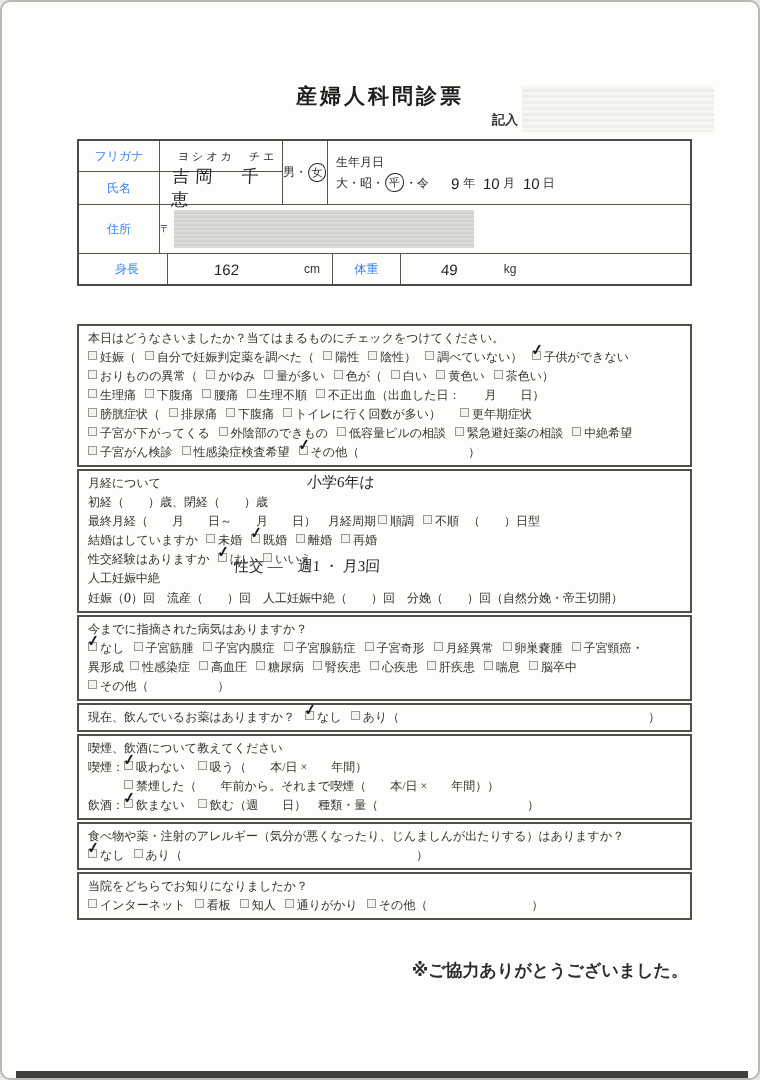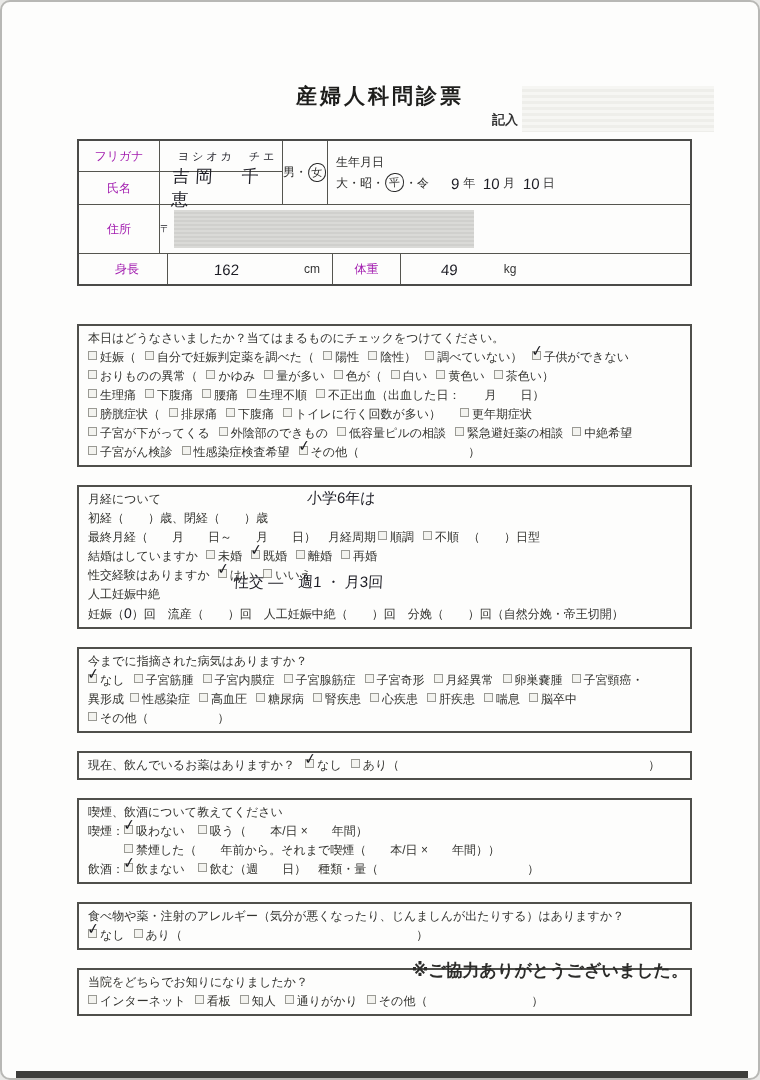--- a/index.html
+++ b/index.html
@@ -11,21 +11,21 @@
   .scan-edge { position:absolute; bottom:0; left:14px; right:10px; height:7px; background:#3d3d3b; }
   .title { position:absolute; top:80px; left:0; width:100%; text-align:center;
            font-size:21px; font-weight:bold; letter-spacing:3px; color:#1e1e1c; }
   .fill-redact { position:absolute; top:84px; right:44px; width:192px; height:46px;
                  background:repeating-linear-gradient(180deg,#f6f6f3 0 3px,#eeeeea 3px 6px); }
   .fill-label { position:absolute; top:109px; right:240px; font-size:13px; font-weight:bold; color:#333; }
 
   
   .info-table { position:absolute; top:137px; left:75px; width:615px; border:2px solid #4a4a48; box-sizing:border-box; }
   .cell { box-sizing:border-box; font-size:12px; display:flex; align-items:center; }
-  .lab { justify-content:center; color:#a21caf; }
+  .lab { justify-content:center; color:#3b82f6; }
   .bl { border-left:1px solid #55554f; }
   .bt { border-top:1px solid #55554f; }
   .row-top { display:grid; grid-template-columns:80px 123px 45px 1fr; grid-template-rows:30px 33px; }
   .g-gender { grid-column:3; grid-row:1/3; justify-content:center; }
   .g-birth { grid-column:4; grid-row:1/3; flex-direction:column; align-items:flex-start; justify-content:center; padding:2px 8px; }
   .row-addr { display:grid; grid-template-columns:80px 1fr; height:48px; }
   .row-phone { display:grid; grid-template-columns:80px 1fr; height:30px; }
   .row-hw { display:grid; grid-template-columns:80px 165px 68px 1fr; height:30px;padding-left:8px; }
   .hw { font-size:14px; color:#1c1c24; display:inline-block; transform:skewX(-3deg); }
   .hw-name { font-size:17px; padding-left:12px; letter-spacing:6px; }
@@ -35,21 +35,21 @@
              border:1.6px solid #2a2a2a; border-radius:55% 45% 50% 50%; font-size:11px; margin:0 1px;
              transform:rotate(-5deg); }
   .redact { background:repeating-linear-gradient(180deg,#dadad7 0 2px,#d0d0cd 2px 4px); }
   .r-addr { width:300px; height:38px; margin-left:4px; }
   .r-phone { width:292px; height:24px; margin-left:4px; }
   .unit { font-size:12px; color:#333; }
   .birth-line2 { display:flex; align-items:flex-end; margin-top:2px; }
 
   
   .sections { position:absolute; top:322px; left:75px; width:615px; }
-  .sec { border:2px solid #4f4f4b; box-sizing:border-box; padding:3px 9px; margin-bottom:18px; position:relative; background:transparent; }
+  .sec { border:2px solid #4f4f4b; box-sizing:border-box; padding:3px 9px; margin-bottom:2px; position:relative; background:transparent;font-family:Liberation Serif, serif; }
   .line { line-height:19px; font-size:12px; white-space:nowrap; color:#33332f; }
   .txt { font-size:12px; }
   .gap { display:inline-block; height:1px; }
   .opt { margin-right:9px; display:inline; }
   .box { position:relative; display:inline-block; width:7px; height:7px; border:1px solid #9a9a94;
          background:#f3f3ef; margin-right:3px; vertical-align:1px; }
   .mark { position:absolute; left:-2px; top:-9px; font-size:15px; font-weight:600; color:#1a1a20;
           transform:rotate(-8deg); line-height:15px; }
   .lbl { font-size:12px; }
   .overlay { position:absolute; white-space:nowrap; font-size:15px; }

